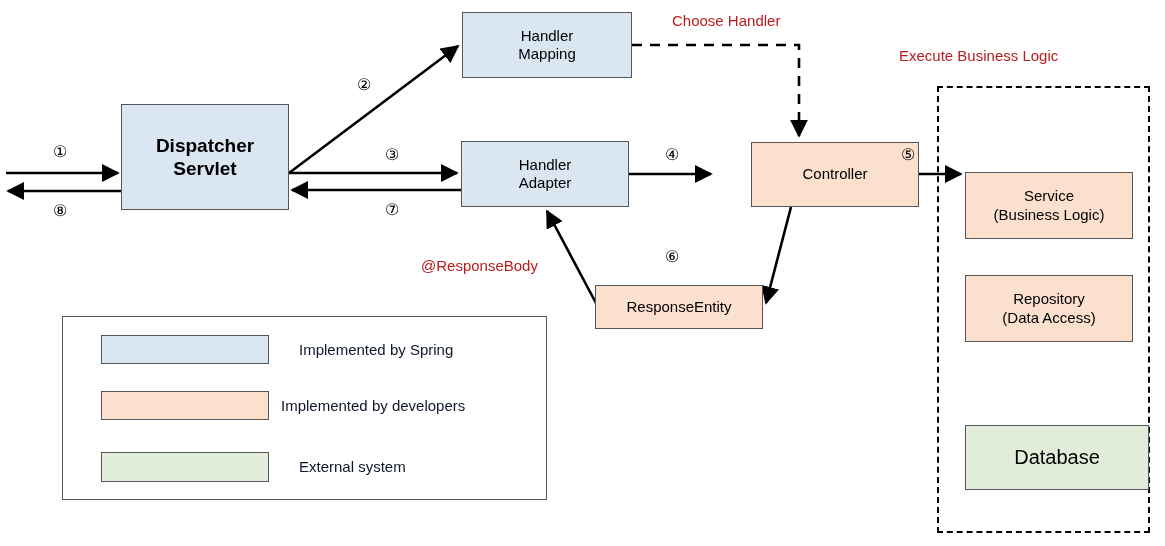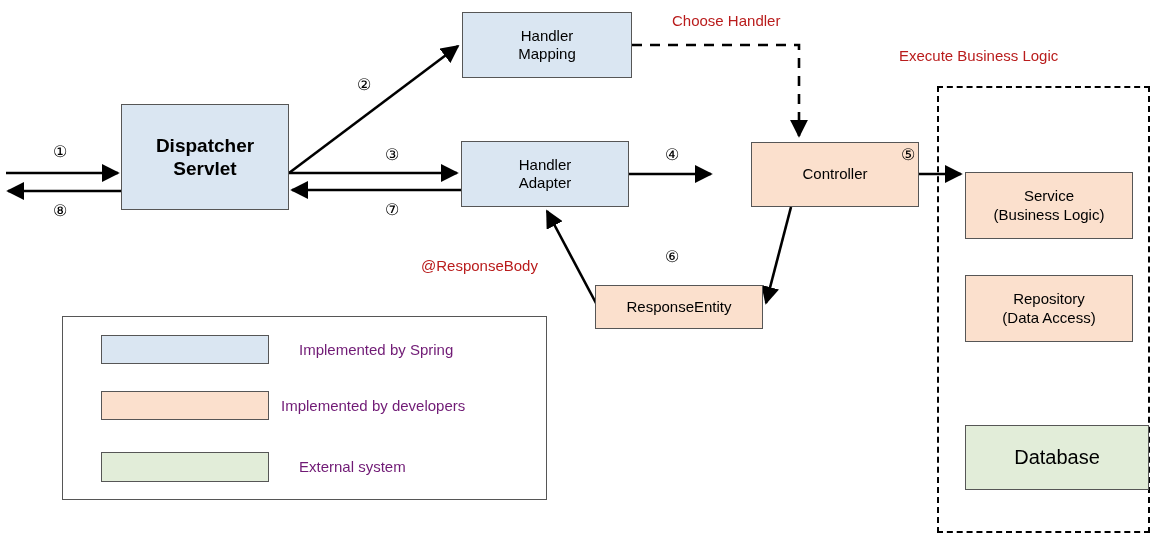--- a/index.html
+++ b/index.html
@@ -72,21 +72,21 @@
   }
   .legend-swatch {
     position: absolute;
     box-sizing: border-box;
     border: 1.6px solid #565656;
   }
   .legend-label {
     position: absolute;
     font-size: 15px;
     white-space: nowrap;
-    color: #701a75;
+    color: #0f172a;
   }
 </style>
 </head>
 <body>
 
 <div id="canvas">
 
   <svg class="svg-layer" viewBox="0 0 1165 546" xmlns="http://www.w3.org/2000/svg">
     <defs>
       <marker id="arrow" viewBox="0 0 10 10" refX="9" refY="5" markerWidth="7" markerHeight="7" orient="auto-start-reverse">

